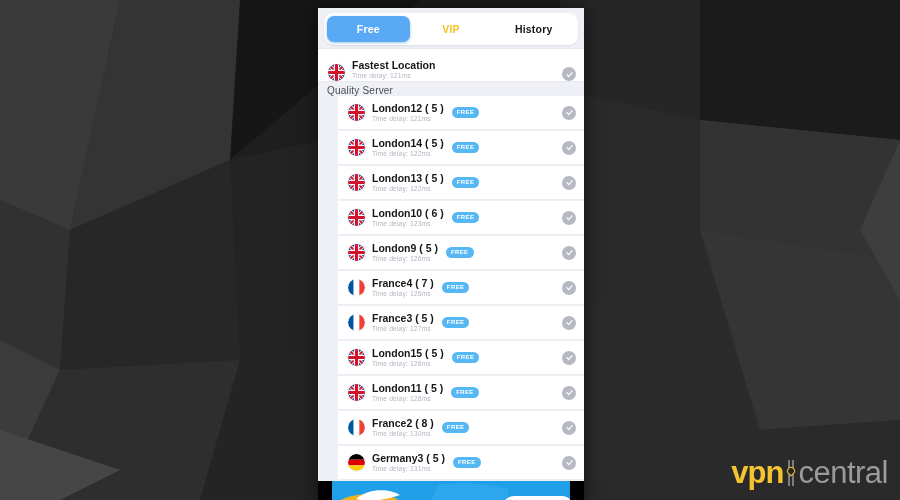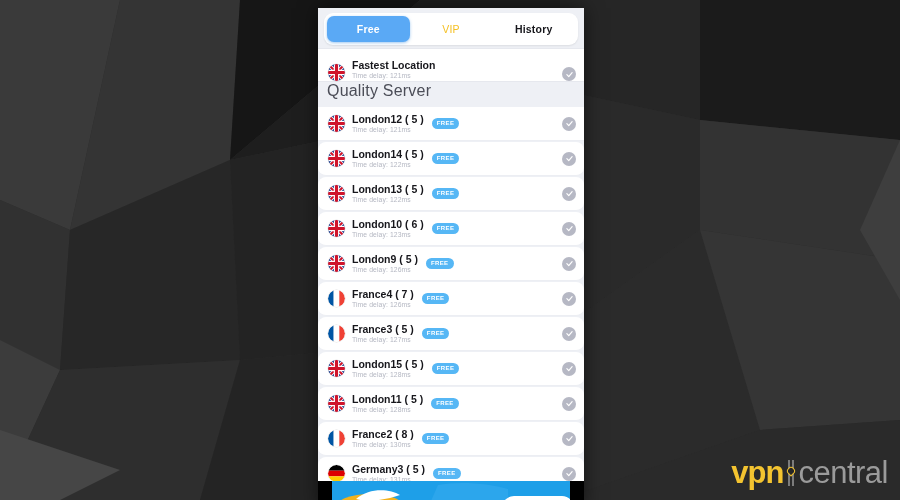--- a/index.html
+++ b/index.html
@@ -42,56 +42,56 @@
     flex: 1;
     height: 100%;
     display: flex; align-items: center; justify-content: center;
     font-size: 10.5px;
     letter-spacing: .2px;
     border-radius: 7px;
     cursor: pointer;
     white-space: nowrap;
   }
   .tab.active { background: #5aa9f5; color: #ffffff; font-weight: 600; box-shadow: 0 1px 3px rgba(70,150,230,.5); }
-  .tab.vip { color: #f5c024; font-weight: 400; align-items: center; }
+  .tab.vip { color: #f5c024; font-weight: 700; align-items: center; }
   .tab.plain { color: #17171c; font-weight: 600; text-align: center; }
 
   
   .fastest {
     background: #ffffff;
     height: 34px;
     display: flex; align-items: flex-end;
     padding: 0 8px 0 10px;
     border-top: 1px solid #e6e8ee;
     border-bottom: 1px solid #e6e8ee;
   }
 
   
   .section-header {
-    height: 25px;
-    display: flex; align-items: flex-start;
+    height: 14px;
+    display: flex; align-items: flex-end;
     padding-left: 9px;
-    font-size: 16px;
+    font-size: 10px;
     color: #4b4d57;
     background: #eef0f5;
     letter-spacing: .2px;
   }
 
   
-  .list { background: #eef0f5; }
+  .list { background: #eef0f5; padding-left: 20px; }
   .srv-row {
     position: relative;
     background: #ffffff;
     height: 34px;
     display: flex; align-items: center;
     padding: 0 8px 0 10px;
     border-bottom: 1px solid #eceef3;
     cursor: pointer;
   }
-  .srv-row + .srv-row { margin-top: 1px; border-radius: 8px; }
+  .srv-row + .srv-row { margin-top: 1px; }
 
   .flag {
     width: 17px; height: 17px;
     border-radius: 50%;
     flex: 0 0 17px;
     overflow: hidden;
     position: relative;
     box-shadow: 0 0 0 .5px rgba(0,0,0,.12);
   }
   .flag svg { display: block; width: 17px; height: 17px; }

